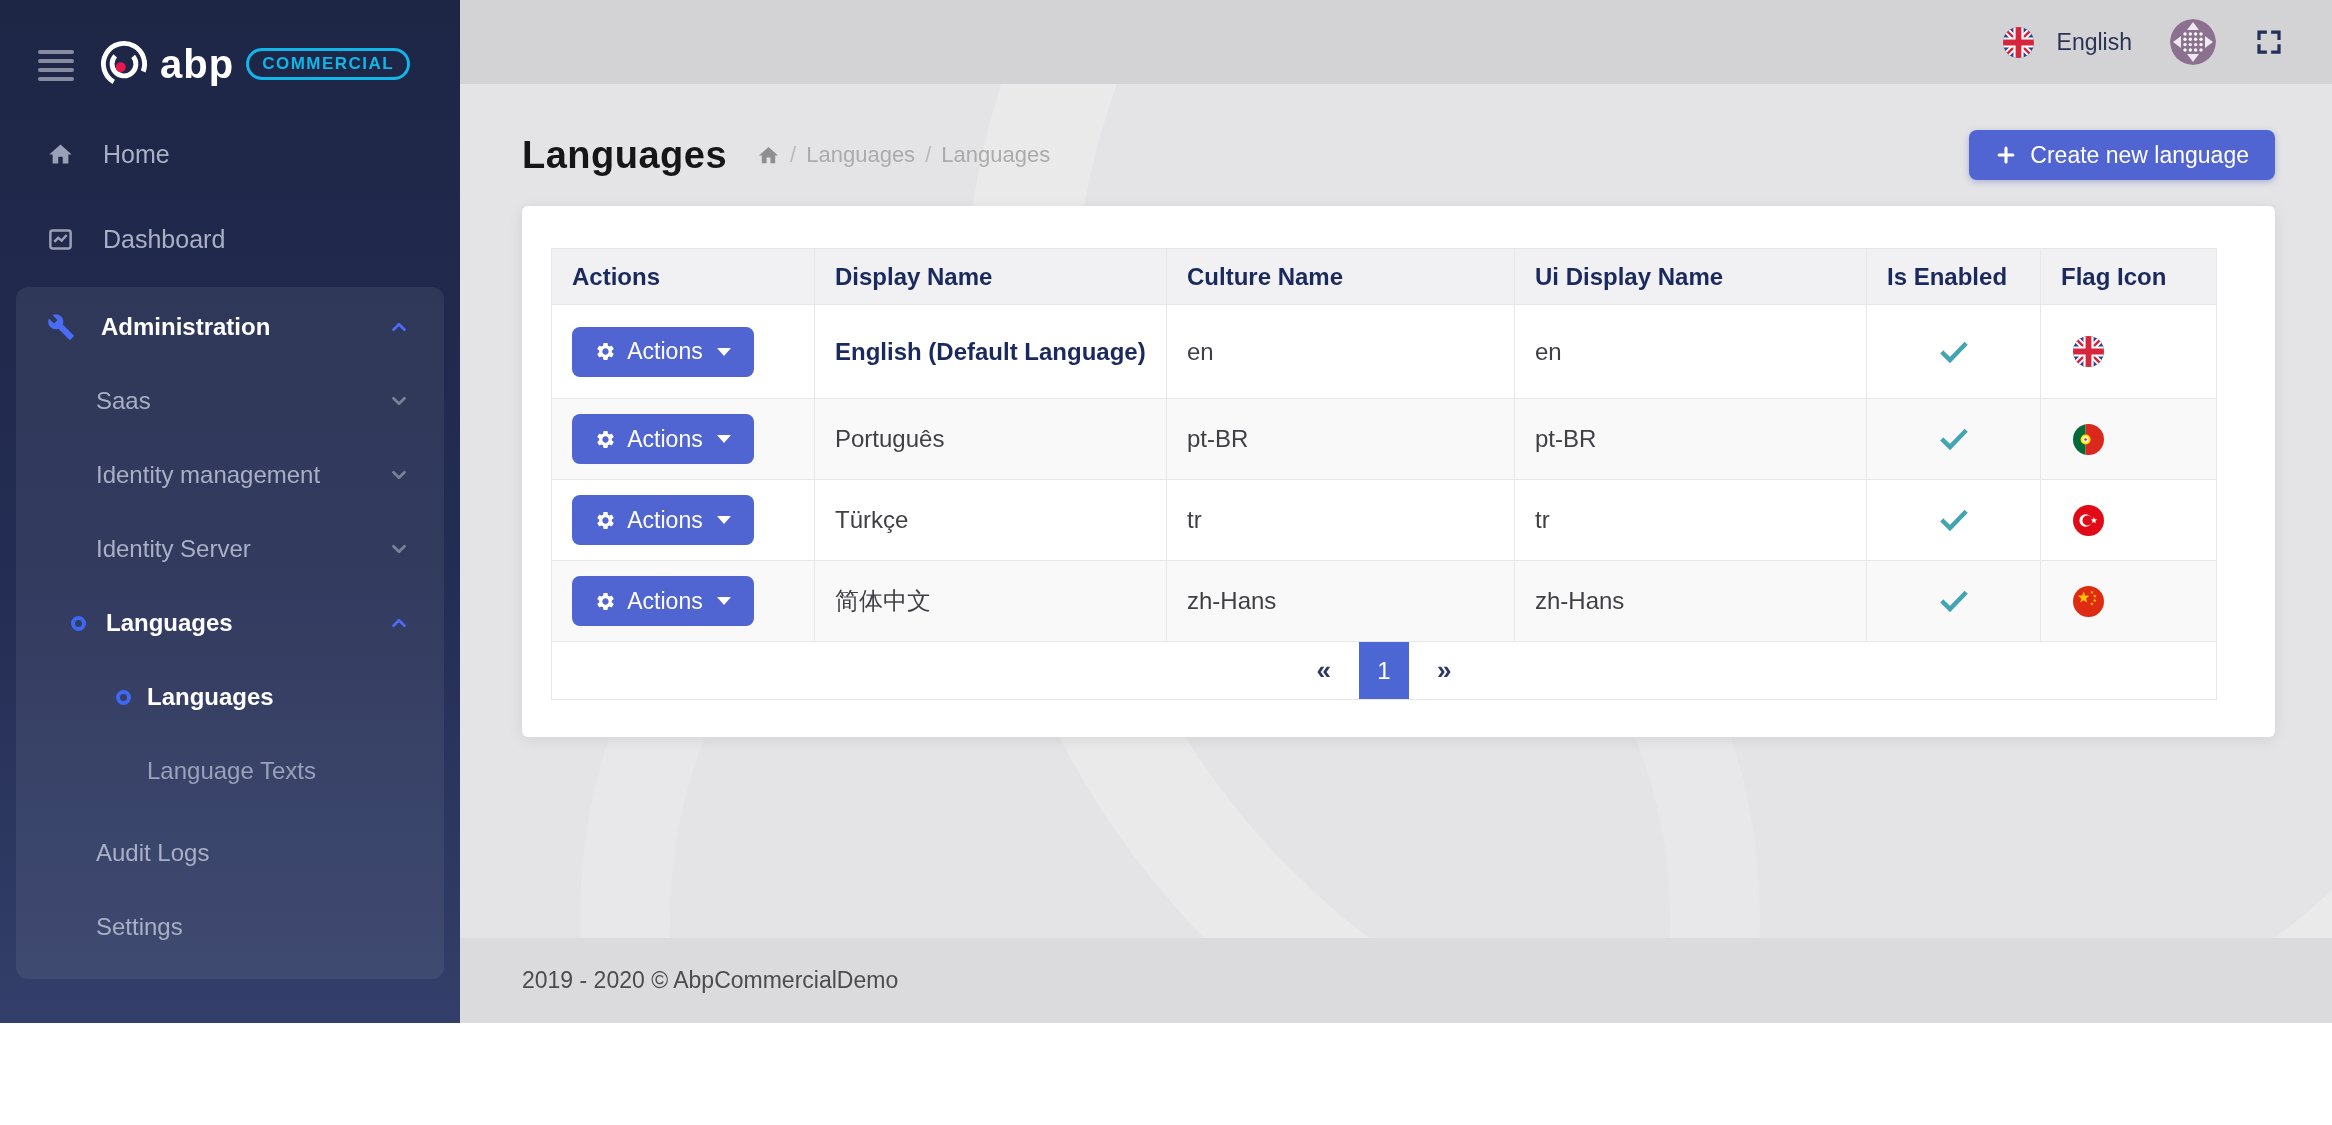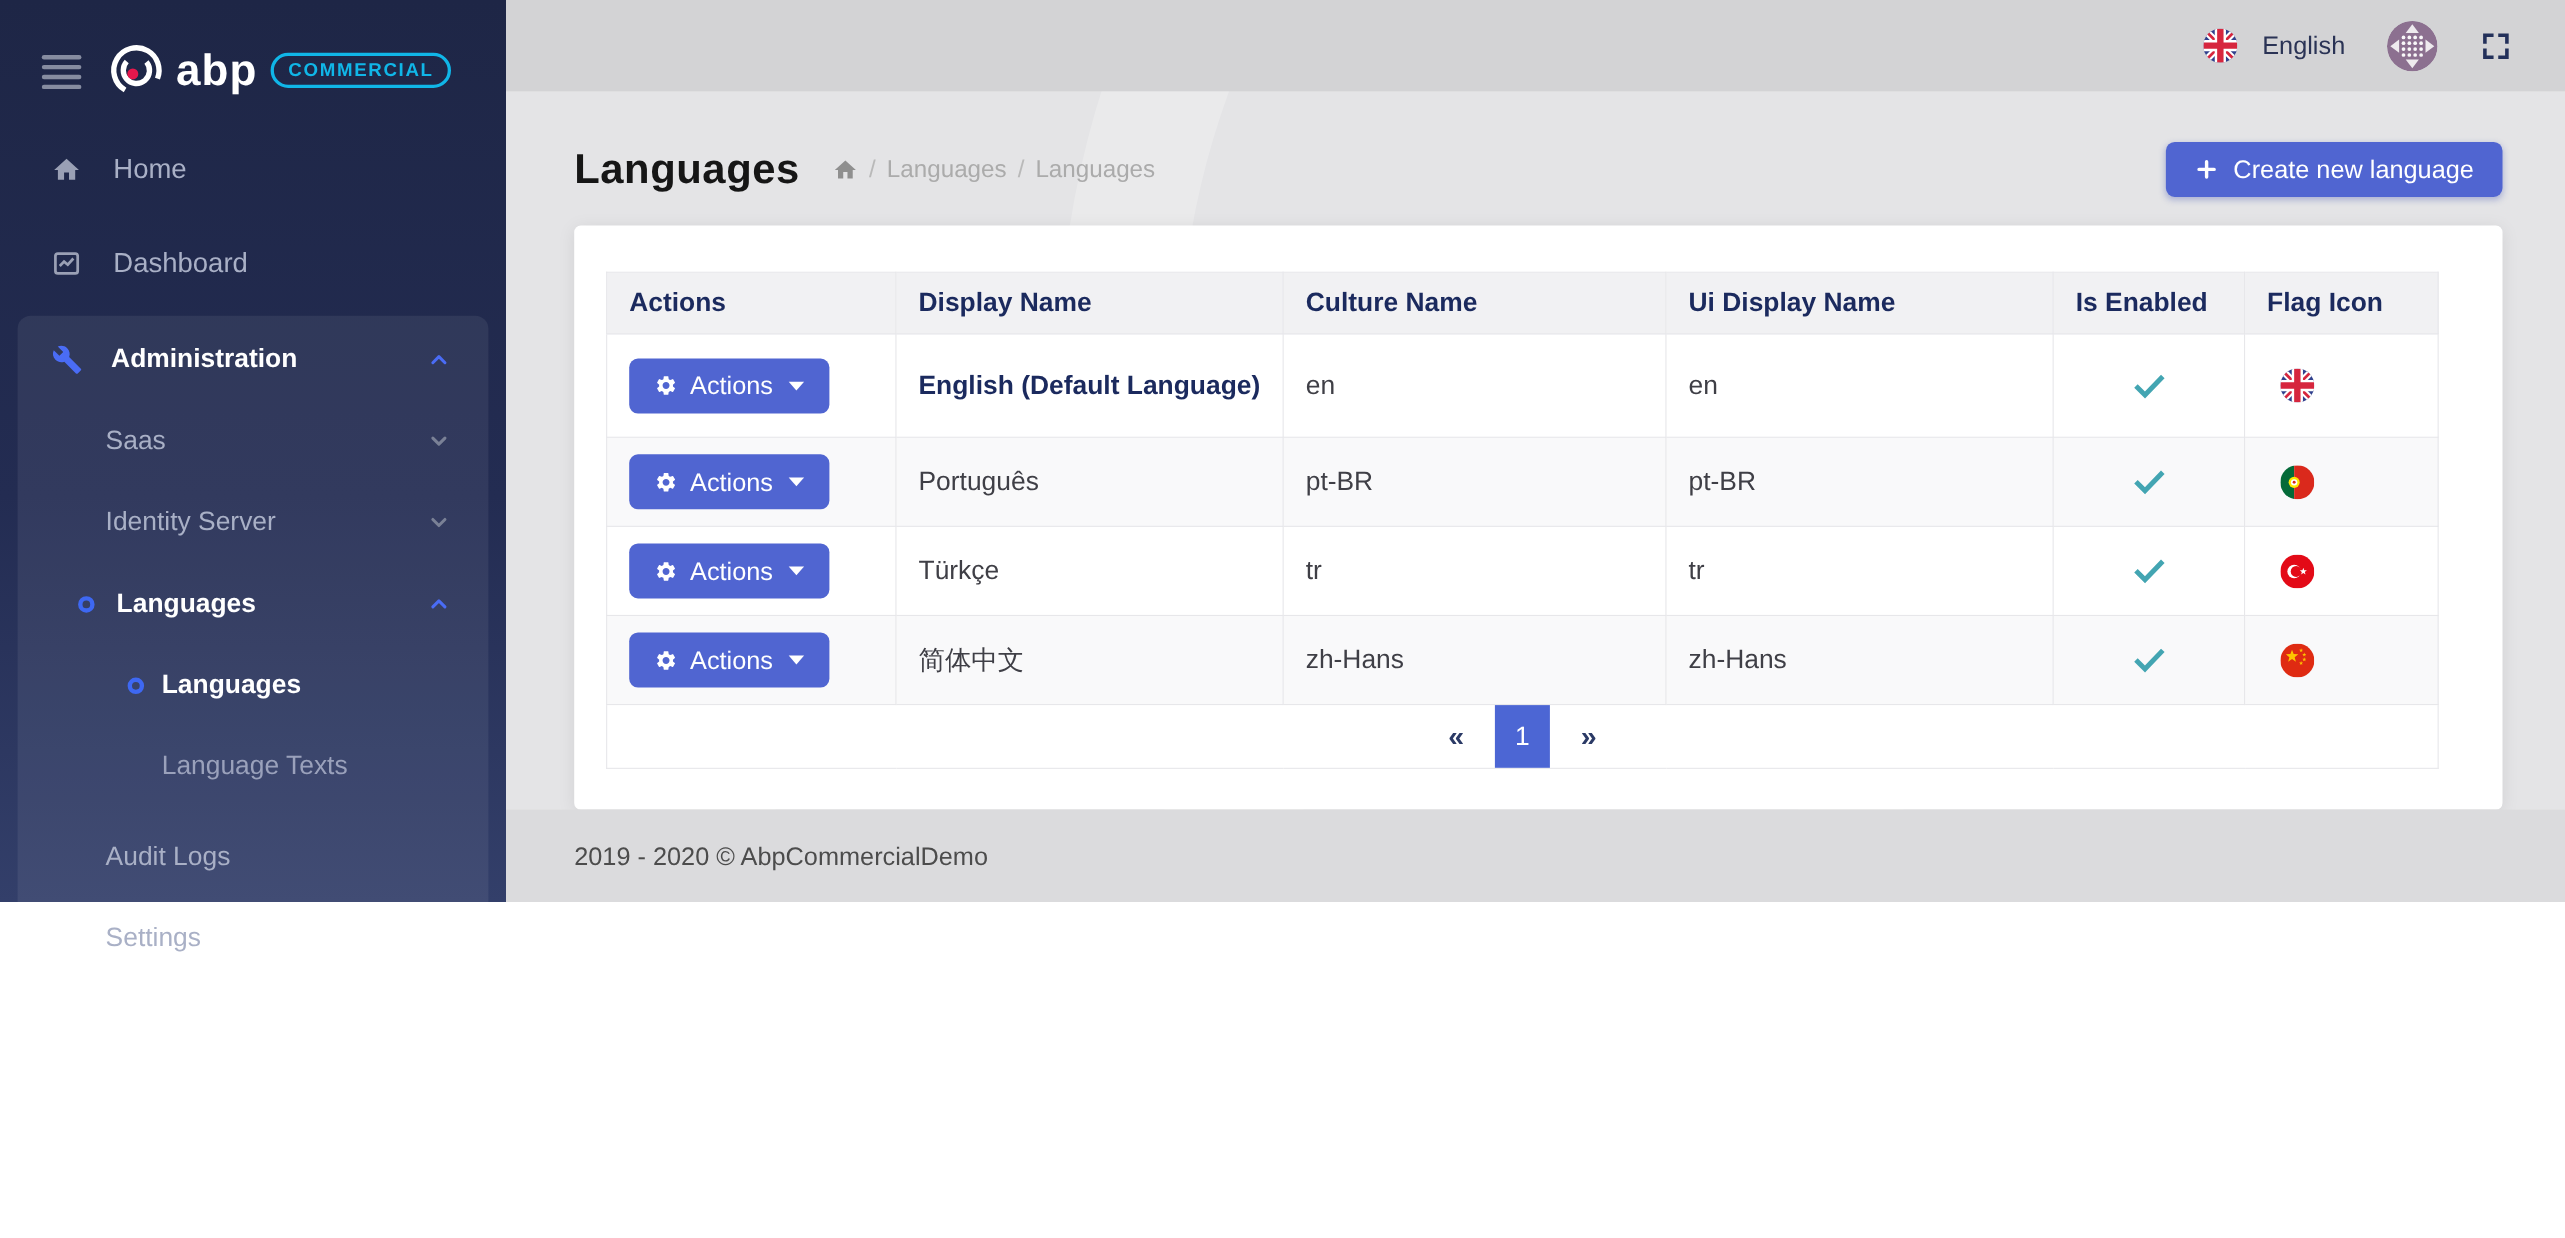--- a/index.html
+++ b/index.html
@@ -1,18 +1,18 @@
 <!DOCTYPE html>
 <html><head>
 <meta charset="utf-8">
 <style>
   * { box-sizing: border-box; margin: 0; padding: 0; }
   html,body { width:2332px; height:1125px; overflow:hidden;
     font-family:"Liberation Sans", sans-serif; }
-  .app { display:flex; width:2332px; height:820px; }
+  .app { display:flex; width:2332px; height:1023px; }
 
   
   .sidebar { width:460px; height:100%; flex:0 0 460px;
     background:linear-gradient(180deg,#1e2646 0%, #232c52 55%, #333f6a 100%);
     position:relative; z-index:5; }
   .sidebar-header { display:flex; align-items:center; padding:28px 0 0 38px; height:100px; }
   .hamburger { width:36px; cursor:pointer; margin-top:2px; }
   .hamburger i { display:block; height:4px; background:#868ca0; border-radius:2px; margin-bottom:5px; }
   .logo { display:flex; align-items:center; margin-left:24px; }
   .logo-text { color:#fff; font-size:40px; font-weight:600; letter-spacing:1px; margin-left:10px; }
@@ -155,20 +155,28 @@
           <span class="lbl">Administration</span>
           <span class="chev active">
             <svg width="22" height="22" viewBox="0 0 24 24" fill="none" stroke="currentColor" stroke-width="3" stroke-linecap="round" stroke-linejoin="round">
                 <path d="M6 15l6-6 6 6"></path>
               </svg>
           </span>
         </div>
 
         <div class="panel-item panel-child">
           <span class="lbl">Saas</span>
+          <span class="chev">
+            <svg width="22" height="22" viewBox="0 0 24 24" fill="none" stroke="currentColor" stroke-width="3" stroke-linecap="round" stroke-linejoin="round">
+                <path d="M6 9l6 6 6-6"></path>
+              </svg>
+          </span>
+        </div>
+        <div class="panel-item panel-child">
+          <span class="lbl">Identity management</span>
           <span class="chev">
             <svg width="22" height="22" viewBox="0 0 24 24" fill="none" stroke="currentColor" stroke-width="3" stroke-linecap="round" stroke-linejoin="round">
                 <path d="M6 9l6 6 6-6"></path>
               </svg>
           </span>
         </div>
         <div class="panel-item panel-child">
           <span class="lbl">Identity Server</span>
           <span class="chev">
             <svg width="22" height="22" viewBox="0 0 24 24" fill="none" stroke="currentColor" stroke-width="3" stroke-linecap="round" stroke-linejoin="round">

